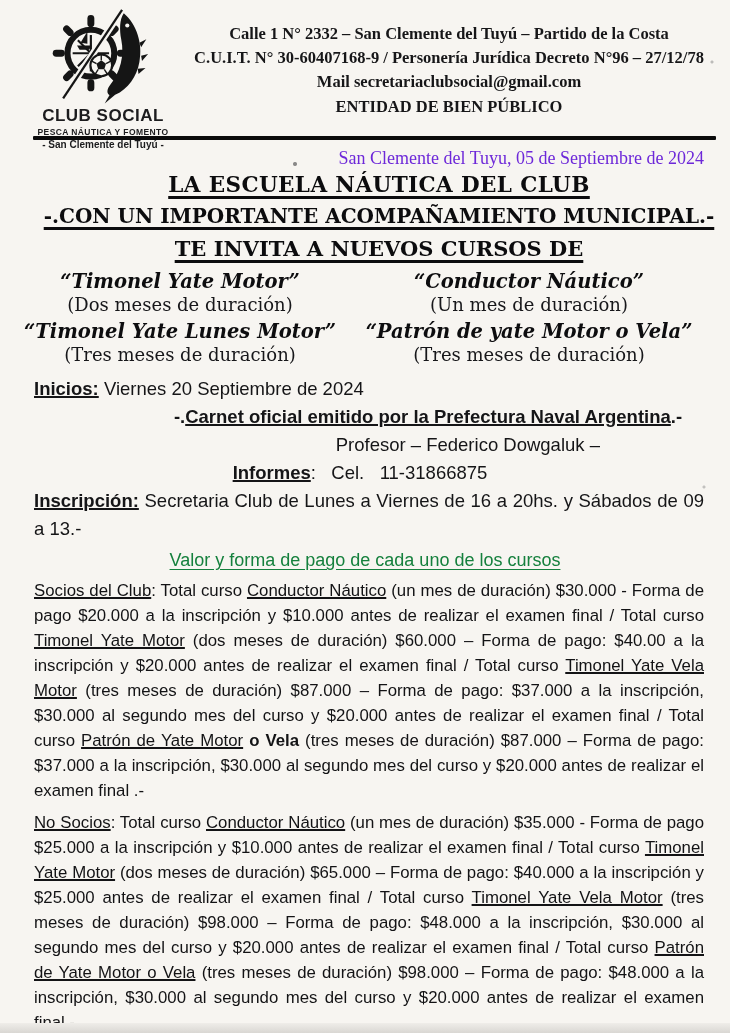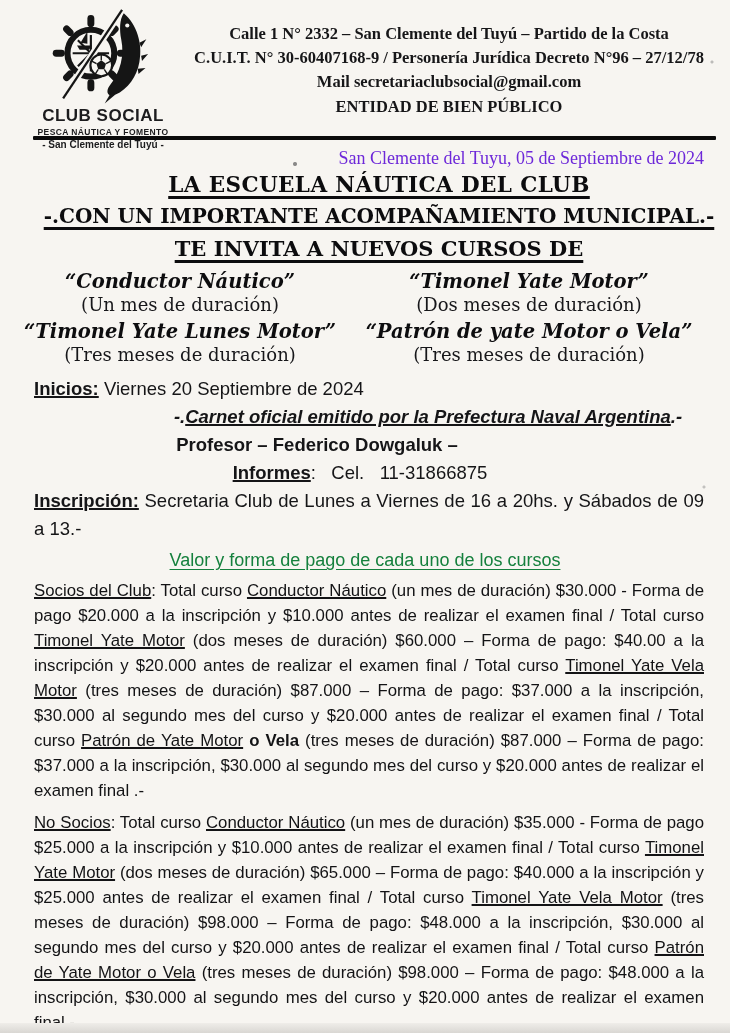--- a/index.html
+++ b/index.html
@@ -33,23 +33,23 @@
   .title-l2{font-size:20px;margin-top:7px;}
   .title-l3{font-size:21px;margin-top:8px;}
   
   .courses{display:grid;grid-template-columns:47% 53%;margin:9px 16px 0 16px;row-gap:5px;}
   .course{text-align:center;}
   .course-name{font-family:"DejaVu Serif",serif;font-weight:bold;font-style:italic;font-size:19.5px;color:#0d0d0f;}
   .course-dur{font-family:"DejaVu Serif",serif;font-size:18px;margin-top:1px;color:#17171a;}
   
   .details{margin:10px 26px 0 34px;font-size:18.5px;line-height:28px;color:#151517;}
   .lbl{font-weight:bold;text-decoration:underline;text-decoration-thickness:2px;}
-  .line-carnet{text-align:center;padding-left:118px;font-weight:bold;font-style:italic;}
+  .line-carnet{text-align:center;padding-left:118px;font-weight:bold;}
   .line-carnet .carnet-mid{text-decoration:underline;text-decoration-thickness:2px;}
-  .line-profesor{text-align:center;padding-right:104px;font-weight:bold;}
+  .line-profesor{text-align:right;padding-right:104px;}
   .line-informes{text-align:center;padding-right:18px;}
   .line-inscripcion{text-align:justify;}
   
   .pricing-heading{text-align:center;font-size:18px;margin-top:7px;text-decoration:underline;
                    text-underline-offset:3px;color:#15803d;}
   .para{margin:7px 26px 0 34px;font-size:16.8px;line-height:25px;text-align:justify;color:#131315;}
   .seg-bu{font-weight:normal;text-decoration:underline;text-decoration-thickness:2px;}
   .seg-b{font-weight:bold;}
   .bottom-shadow{position:absolute;left:0;right:0;bottom:0;height:10px;
                  background:linear-gradient(#efede9,#d9d7d3);}
@@ -125,26 +125,26 @@
 <div class="date-line">San Clemente del Tuyu, 05 de Septiembre de 2024</div>
 
 <div class="title-block">
   <div class="title-l1">LA ESCUELA NÁUTICA DEL CLUB</div>
   <div class="title-l2">-.CON UN IMPORTANTE ACOMPAÑAMIENTO MUNICIPAL.-</div>
   <div class="title-l3">TE INVITA A NUEVOS CURSOS DE</div>
 </div>
 
 <div class="courses">
   <div class="course">
+    <div class="course-name">“Timonel Yate Motor”</div>
+    <div class="course-dur">(Dos meses de duración)</div>
+  </div>
+  <div class="course">
     <div class="course-name">“Conductor Náutico”</div>
     <div class="course-dur">(Un mes de duración)</div>
-  </div>
-  <div class="course">
-    <div class="course-name">“Timonel Yate Motor”</div>
-    <div class="course-dur">(Dos meses de duración)</div>
   </div>
   <div class="course">
     <div class="course-name">“Timonel Yate Lunes Motor”</div>
     <div class="course-dur">(Tres meses de duración)</div>
   </div>
   <div class="course">
     <div class="course-name">“Patrón de yate Motor o Vela”</div>
     <div class="course-dur">(Tres meses de duración)</div>
   </div>
 </div>

